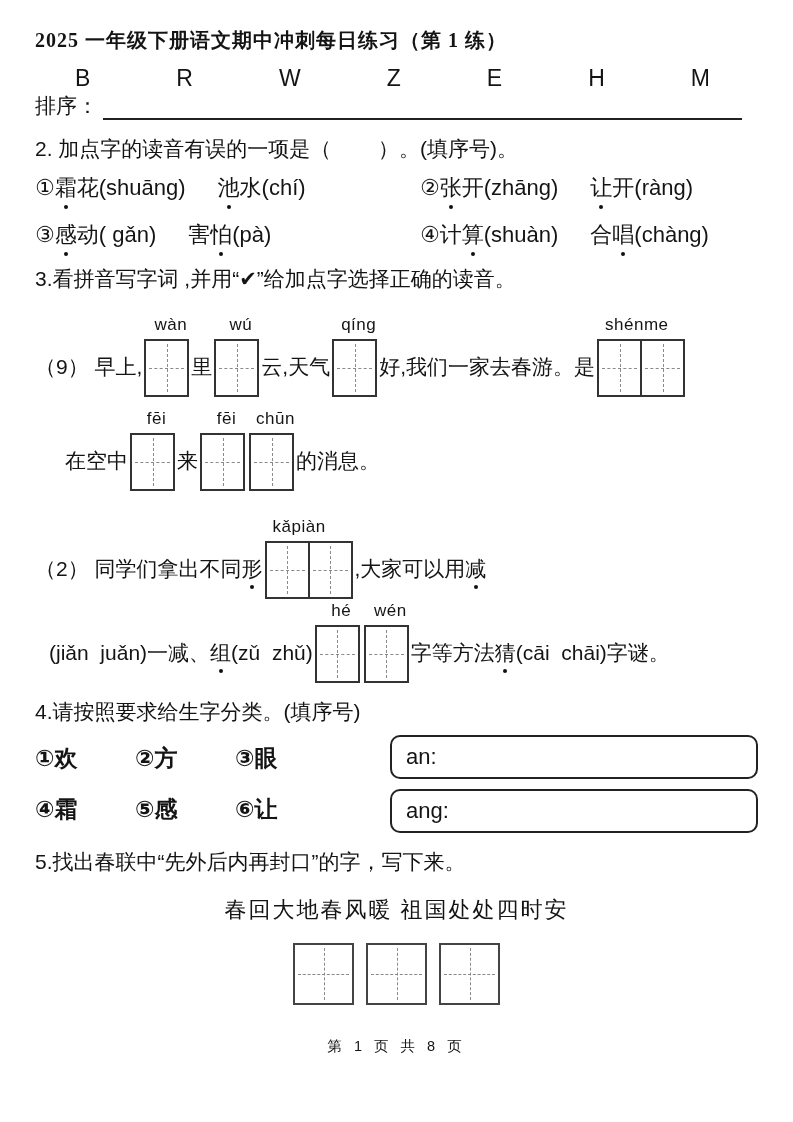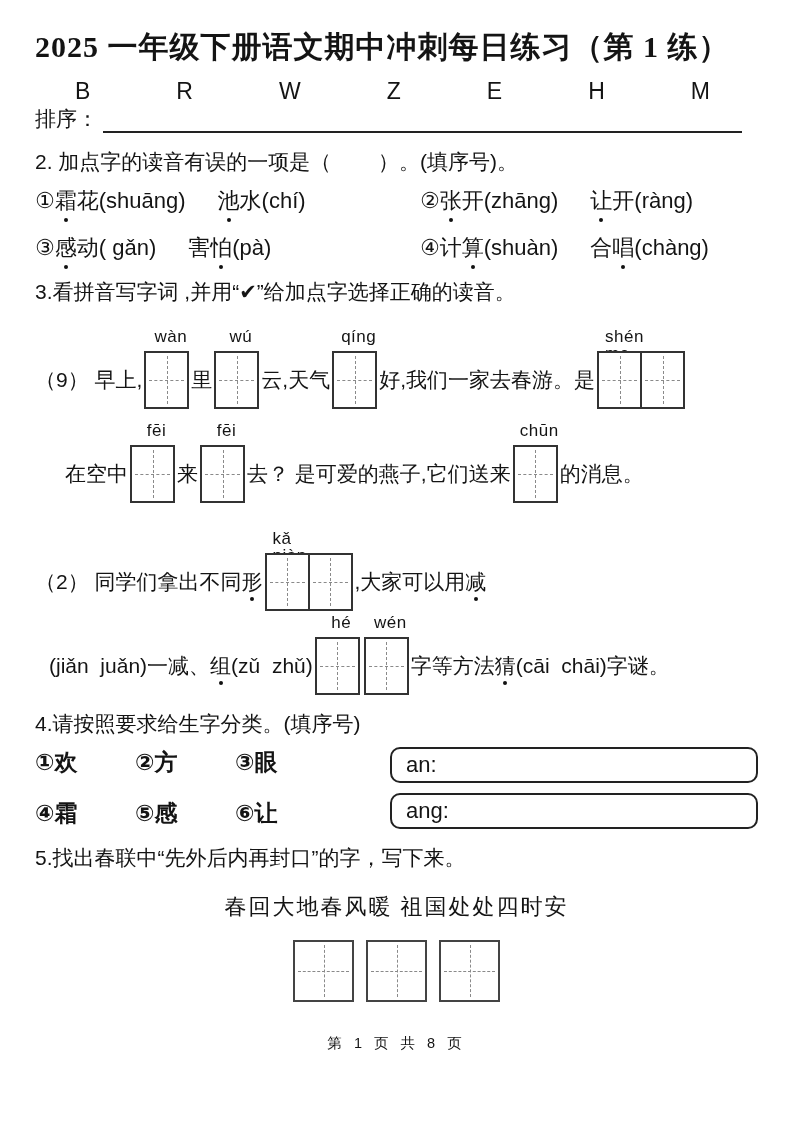--- a/index.html
+++ b/index.html
@@ -3,21 +3,21 @@
 <meta charset="utf-8">
 <style>
   html,body{margin:0;padding:0;background:#ffffff;}
   .page{
     width:793px;height:1122px;box-sizing:border-box;
     background:#fff;color:#141414;
     padding:28px 35px 0 35px;overflow:hidden;position:relative;
     font-family:"Liberation Sans","DejaVu Sans",sans-serif;
   }
   .title{
-    font-size:30px;font-weight:bold;letter-spacing:1px;line-height:1.25;
+    font-size:20px;font-weight:bold;letter-spacing:1px;line-height:1.25;
     font-family:"Liberation Serif","DejaVu Serif",serif;
   }
   .prompt{font-size:21px;margin-top:15px;white-space:pre-wrap;line-height:1.3;}
   
   .letters{display:flex;justify-content:space-between;padding:0 48px 0 40px;
     font-size:23px;margin-top:12px;}
   .paixu{display:flex;align-items:flex-end;font-size:21px;}
   .uline{flex:1;border-bottom:2px solid #222;height:26px;margin-left:5px;margin-right:16px;}
   
   .q2row{display:grid;grid-template-columns:385px 1fr;margin-top:11px;font-size:22px;}
@@ -30,34 +30,34 @@
   
   .q3line{display:flex;align-items:center;font-size:21px;white-space:pre;line-height:1.25;}
   .line-s1a{margin-top:46px;}
   .line-s1b{margin-top:36px;padding-left:30px;}
   .line-s2a{margin-top:50px;}
   .line-s2b{margin-top:26px;padding-left:14px;}
   .pgroup{position:relative;display:flex;flex-shrink:0;margin:0 2px;}
   .pgroup.gapr{margin-right:2px;}
   .plabels{position:absolute;top:-23px;left:8px;right:0;display:flex;
     justify-content:center;font-size:17px;line-height:1;letter-spacing:.5px;}
-  .plabels.two{justify-content:flex-start;flex-direction:column;}
+  .plabels.two{justify-content:flex-start;}
   .tian{width:45px;height:58px;border:2px solid #333;position:relative;
     box-sizing:border-box;background:#fff;}
   .tian::before{content:"";position:absolute;top:3px;bottom:3px;left:50%;
     border-left:1.5px dashed #8a8a8a;}
   .tian::after{content:"";position:absolute;left:3px;right:3px;top:50%;
     border-top:1.5px dashed #8a8a8a;}
   .dbox .tian + .tian{margin-left:-2px;}
   
   .q4wrap{display:flex;margin-top:10px;align-items:center;}
   .q4chars{width:355px;display:grid;grid-template-columns:100px 100px 1fr;
     row-gap:20px;font-size:23px;font-weight:bold;}
   .q4boxes{flex:1;display:flex;flex-direction:column;gap:10px;}
-  .ansbox{border:2.5px solid #222;border-radius:10px;height:36px;display:flex;
+  .ansbox{border:2.5px solid #222;border-radius:10px;height:44px;display:flex;
     align-items:center;padding-left:14px;font-size:22px;box-sizing:border-box;}
   
   .couplet{text-align:center;font-size:22px;margin-top:20px;letter-spacing:2px;}
   .q5boxes{display:flex;justify-content:center;gap:12px;margin-top:18px;}
   .tian5{width:61px;height:62px;border:2px solid #444;position:relative;box-sizing:border-box;}
   .tian5::before{content:"";position:absolute;top:3px;bottom:3px;left:50%;
     border-left:1.5px dashed #8a8a8a;}
   .tian5::after{content:"";position:absolute;left:3px;right:3px;top:50%;
     border-top:1.5px dashed #8a8a8a;}
   .footer{text-align:center;font-size:14.5px;margin-top:32px;letter-spacing:4px;}
@@ -144,21 +144,20 @@
       <span>在空中</span>
       <span class="pgroup">
         <span class="plabels">fēi</span>
         <span class="tian"></span>
       </span>
       <span>来</span>
       <span class="pgroup">
         <span class="plabels">fēi</span>
         <span class="tian"></span>
       </span>
-      <span>去？ 是可爱的燕子,它们送来</span>
       <span class="pgroup">
         <span class="plabels">chūn</span>
         <span class="tian"></span>
       </span>
       <span>的消息。</span>
     </div>
 
     <div class="q3line line-s2a">
       <span>（2） 同学们拿出不同</span><span class="dt">形</span>
       <span class="pgroup dbox">

